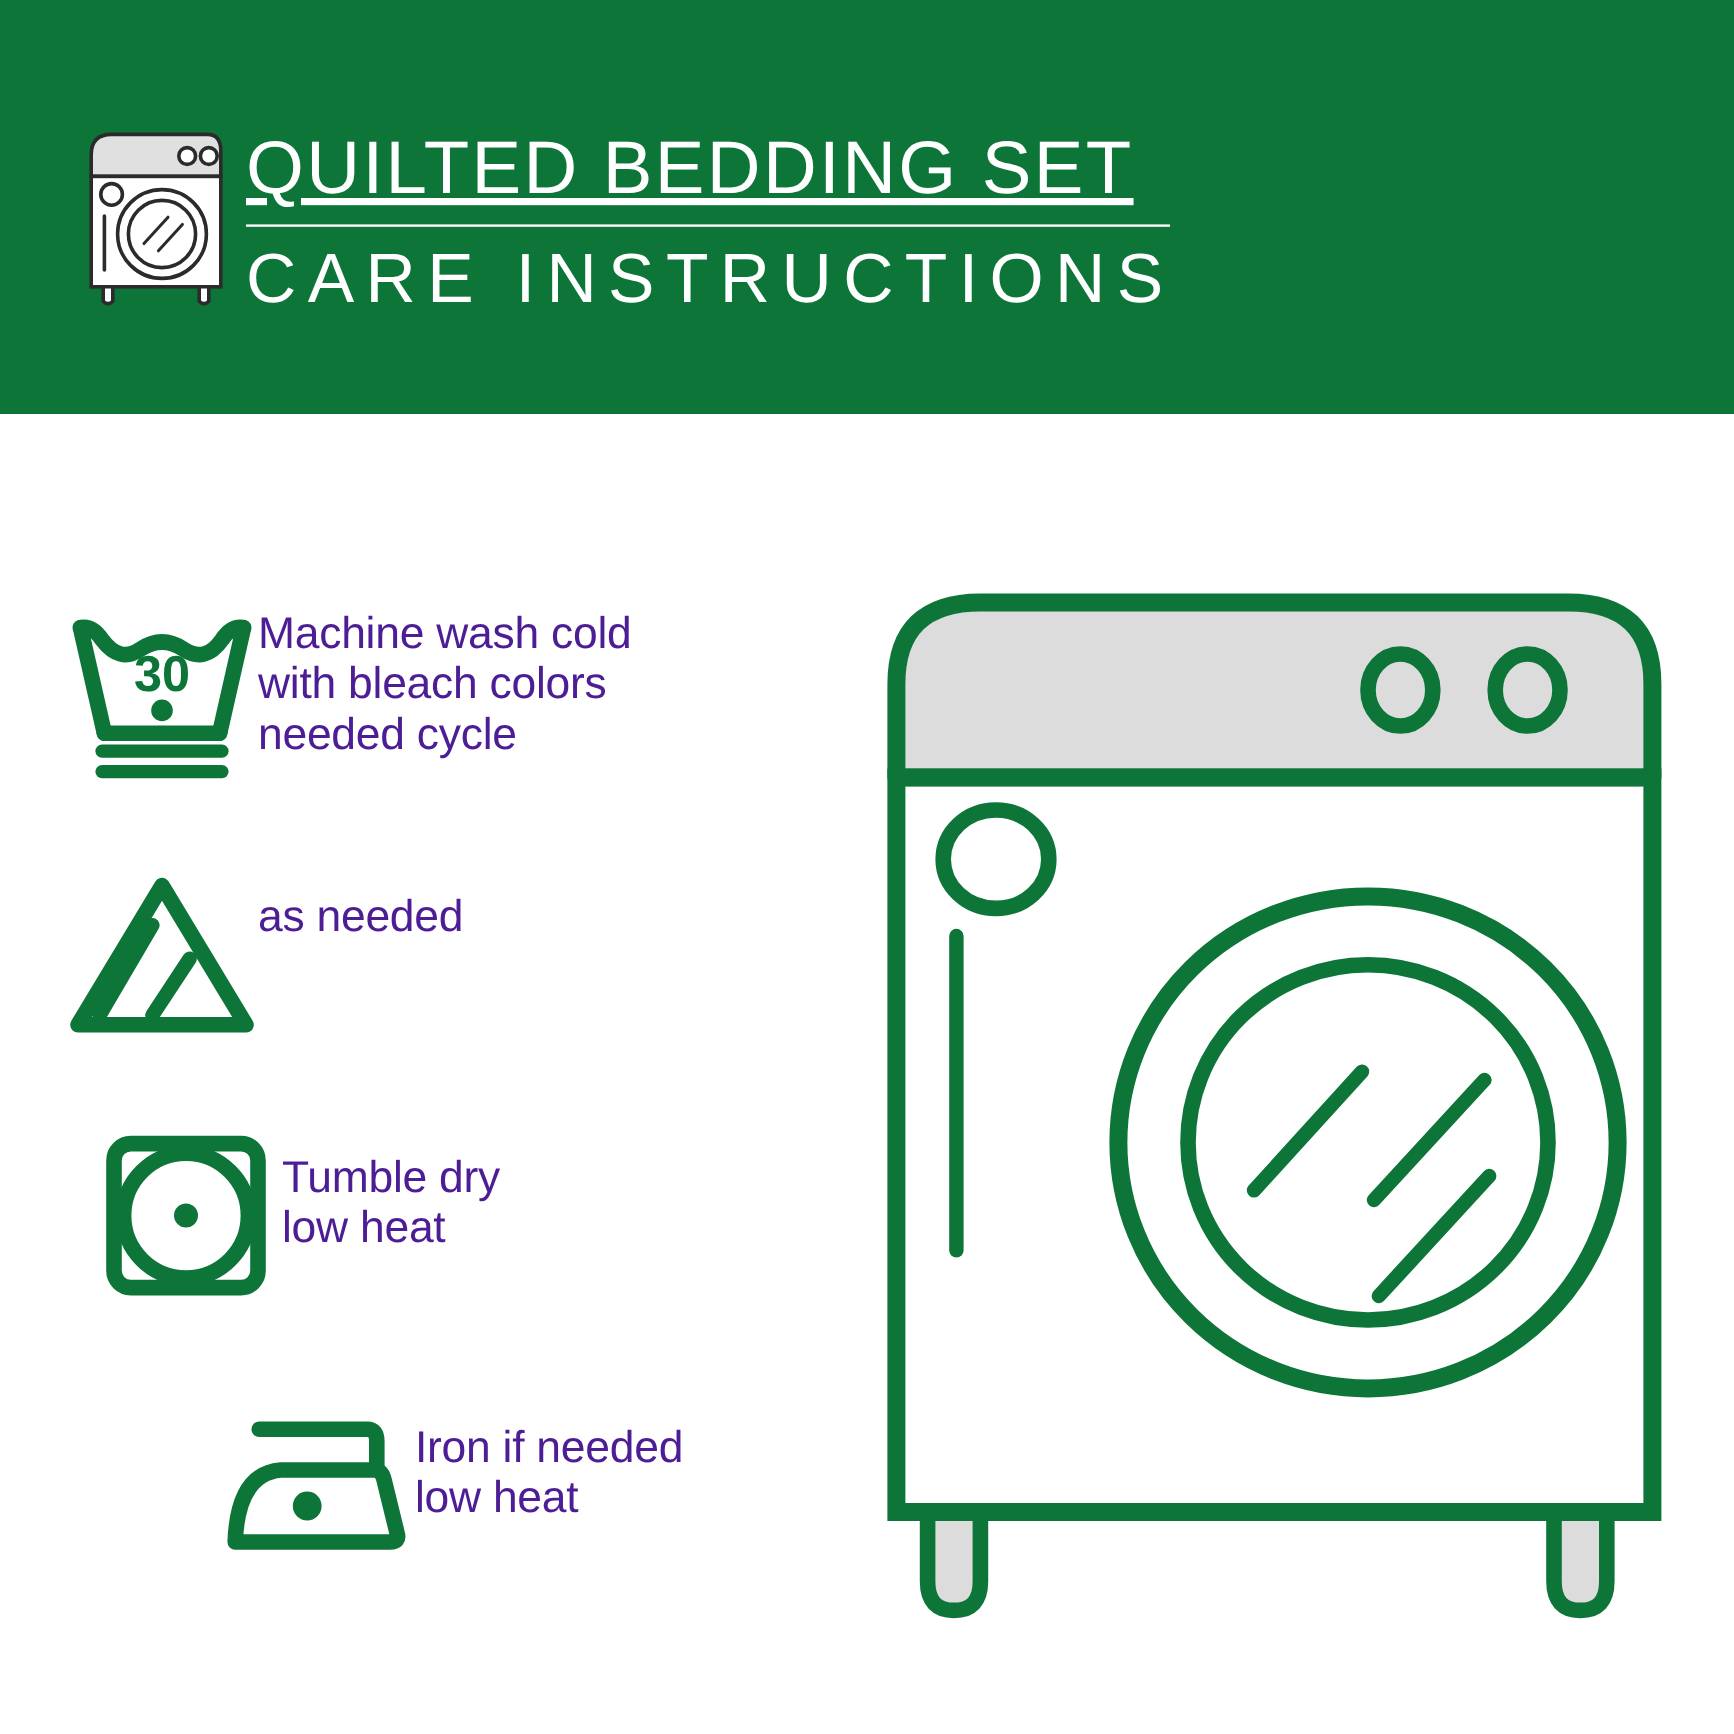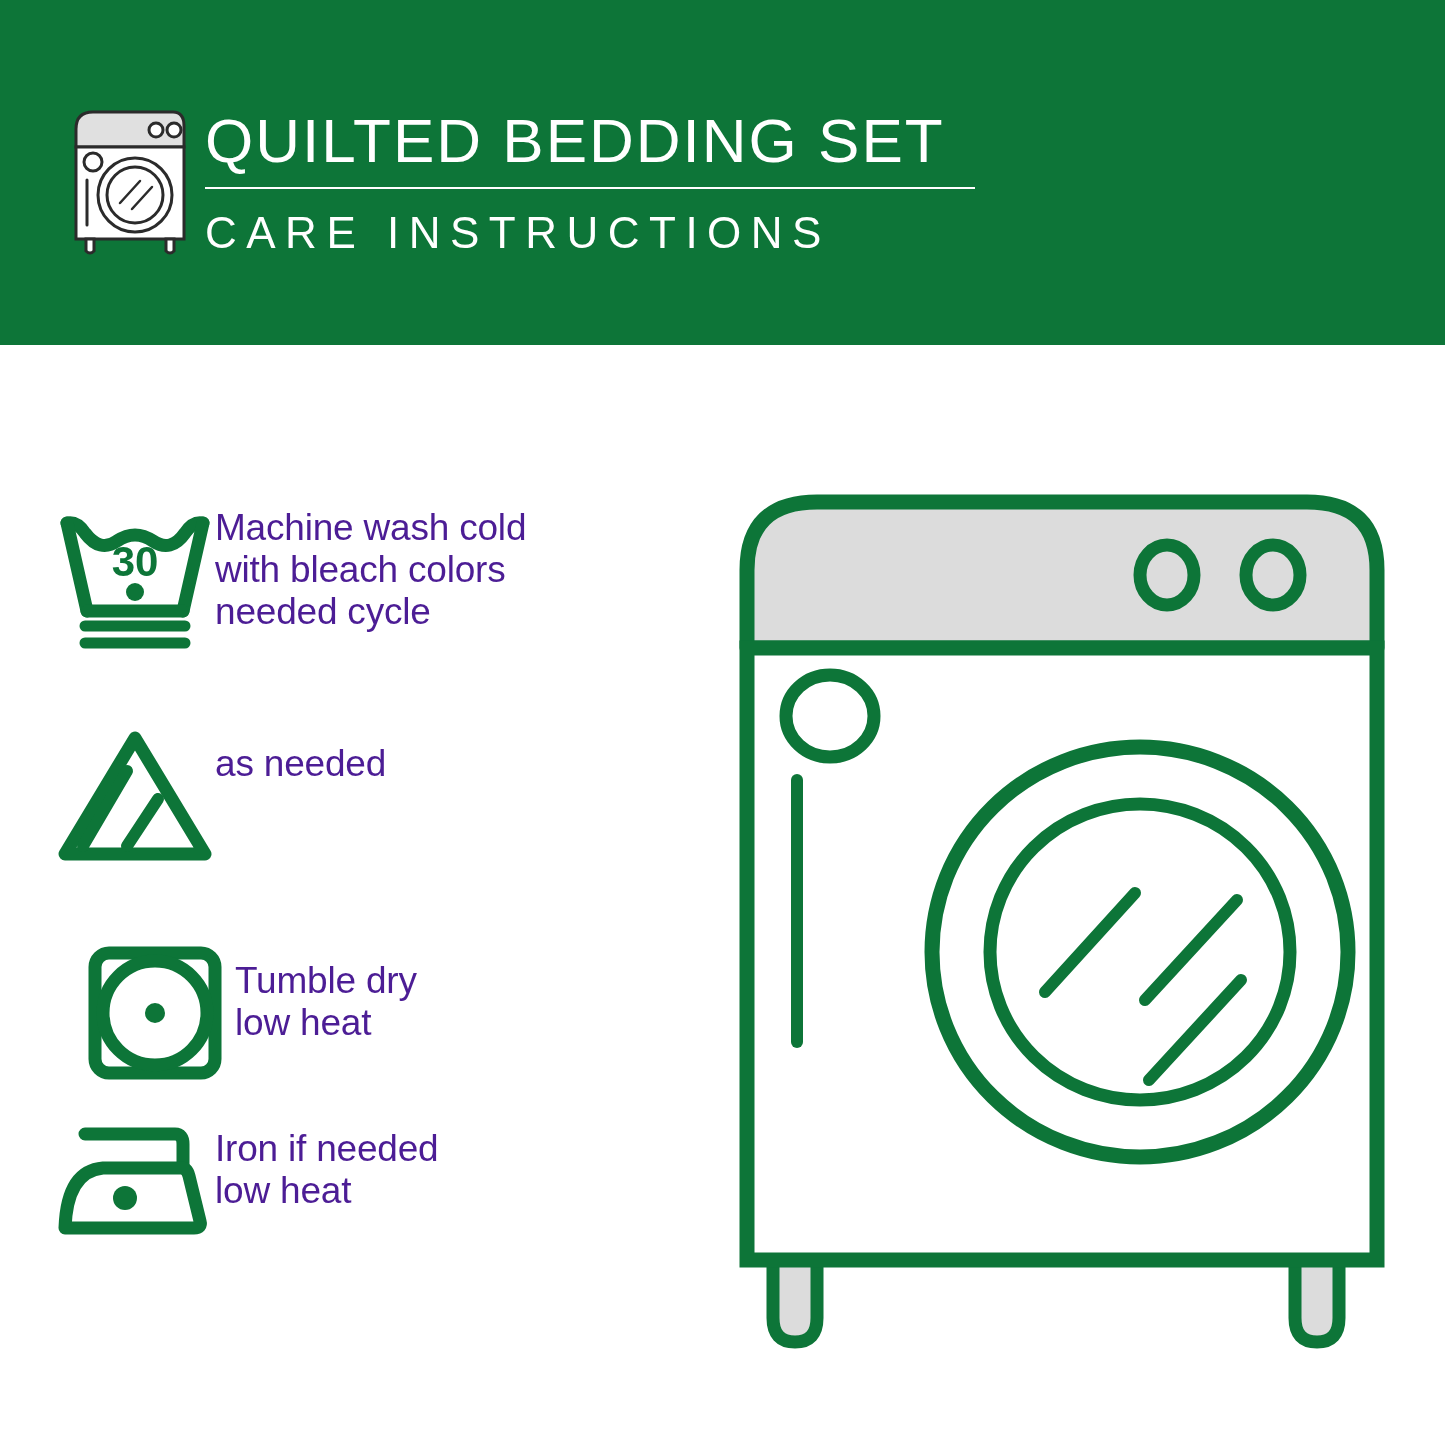--- a/index.html
+++ b/index.html
@@ -41,30 +41,31 @@
     width: 790px;
   }
   .title-main {
     font-size: 62px;
     line-height: 74px;
     letter-spacing: 2.0px;
     color: #ffffff;
     font-weight: 400;
     white-space: nowrap;
     font-family: "Liberation Sans", sans-serif;
+    text-decoration: underline;
   }
   .title-rule {
     margin-top: 9px;
     margin-bottom: 9px;
     width: 770px;
     height: 2px;
     background: #ffffff;
   }
   .title-sub {
-    font-size: 44px;
+    font-size: 58px;
     line-height: 70px;
     letter-spacing: 9.5px;
     color: #ffffff;
     font-weight: 400;
     white-space: nowrap;
     font-family: "Liberation Sans", sans-serif;
   }
 
   
   .care-list {
@@ -77,21 +78,21 @@
   .care-row {
     position: absolute;
     left: 0;
     width: 700px;
     display: flex;
     align-items: flex-start;
   }
   .care-row-0 { top: 150px; }
   .care-row-1 { top: 368px; }
   .care-row-2 { top: 585px; margin-left: 20px; }
-  .care-row-3 { top: 753px; }
+  .care-row-3 { top: 810px; justify-content: center; }
 
   .care-symbol {
     width: 215px;
     min-width: 215px;
     height: 165px;
     display: flex;
     align-items: center;
     justify-content: center;
     padding-left: 55px;
     box-sizing: border-box;

